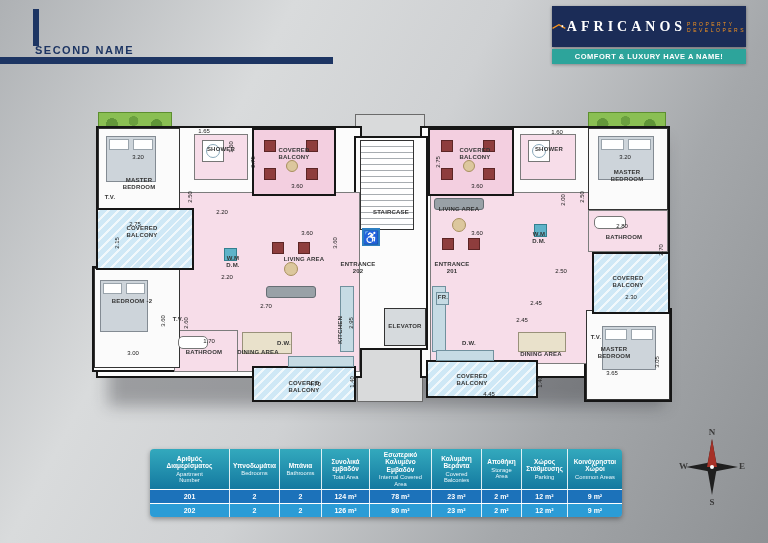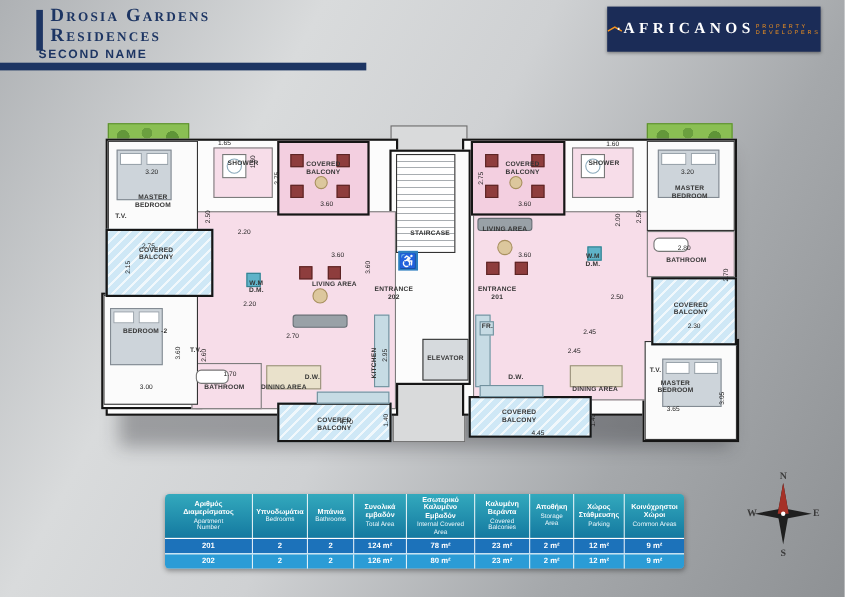--- a/index.html
+++ b/index.html
@@ -91,35 +91,32 @@
   .c-s{left:32px;bottom:-1px;transform:translateX(-50%)}
   .c-w{left:-1px;top:33px}
   .c-e{right:-1px;top:33px}
 </style>
 </head>
 <body>
 
 <div class="page">
 
   <div class="title-accent"></div>
-  <div class="title">
-    <div class="t1">Drosia Gardens</div>
-    <div class="t1">Residences</div>
-  </div>
   <div class="floor-label">SECOND NAME</div>
   <div class="navy-rule"></div>
 
   <div class="logo">
     <svg width="26" height="9" viewBox="0 0 26 9">
       <polyline points="1,8 13,1 25,8" fill="none" stroke="#f7941d" stroke-width="2.4"></polyline>
       <rect x="18" y="2" width="3" height="4" fill="#ffffff"></rect>
     </svg>
     <div class="brand-name">AFRICANOS</div>
     <div class="brand-sub">PROPERTY DEVELOPERS</div>
   </div>
+  <div class="banner">COMFORT &amp; LUXURY HAVE A NAME!</div>
 
   <div id="plan">
     <div class="plan-shadow"></div>
 
     <div class="rg green" style="left:8px;top:2px;width:74px;height:22px"></div>
     <div class="rg green" style="left:498px;top:2px;width:78px;height:22px"></div>
     <div class="rg gray" style="left:265px;top:4px;width:70px;height:24px"></div>
     <div class="rg gray" style="left:267px;top:238px;width:66px;height:54px"></div>
 
     <div class="rg wall" style="left:6px;top:16px;width:266px;height:252px"></div>

